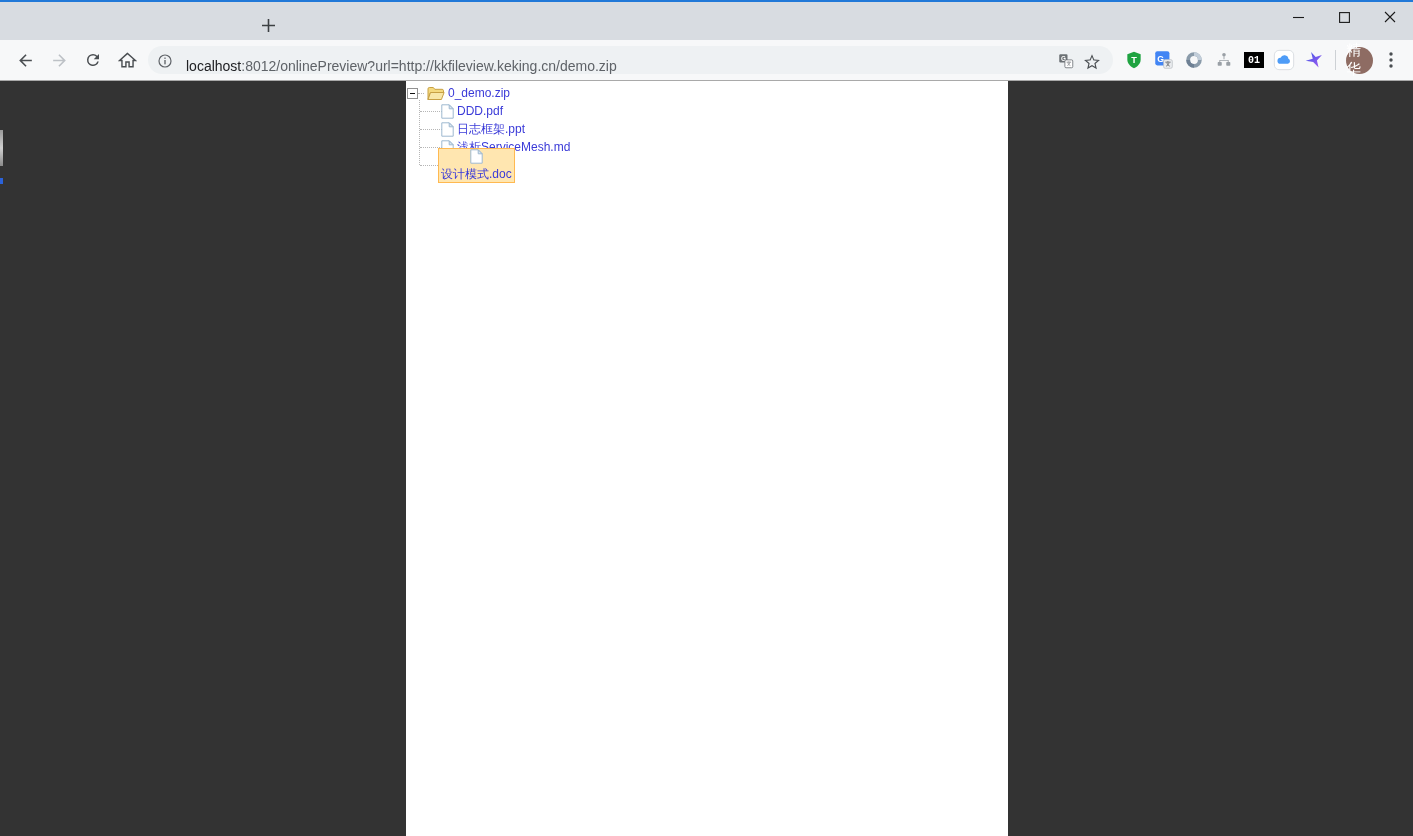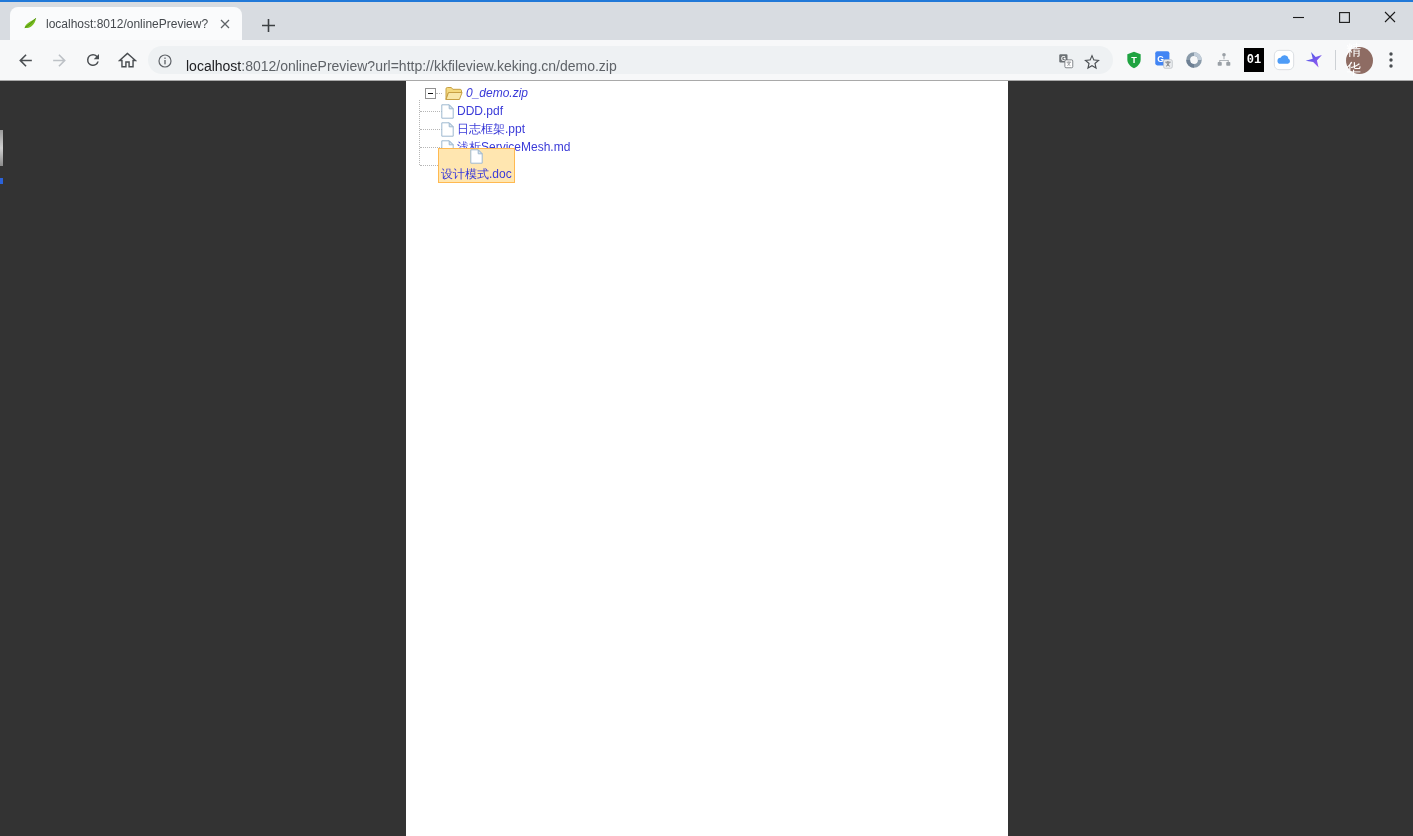--- a/index.html
+++ b/index.html
@@ -24,68 +24,54 @@
   
   .toolbar{position:absolute;left:0;top:40px;width:100%;height:41px;background:var(--toolbar-bg);
            border-bottom:1px solid #A9A9A9;display:flex;align-items:center;padding:0 8px;}
   .navbtn{width:34px;height:34px;display:flex;align-items:center;justify-content:center;border-radius:50%;flex:0 0 auto;}
   .omnibox{flex:1;height:28px;background:var(--omnibox-bg);border-radius:14px;margin:0 6px 0 4px;
            display:flex;align-items:flex-end;padding:0 8px 0 4px;min-width:0;}
   .url{flex:1;font-size:14px;color:#202124;white-space:nowrap;overflow:hidden;margin-left:8px;}
   .url .rest{color:#5F6368;}
   .pillbtn{width:26px;height:26px;display:flex;align-items:center;justify-content:center;border-radius:50%;flex:0 0 auto;}
   .extbtn{width:30px;height:34px;display:flex;align-items:center;justify-content:center;flex:0 0 auto;}
-  .badge01{width:20px;height:24px;background:#000;color:#fff;font-size:12px;font-weight:bold;
+  .badge01{width:20px;height:16px;background:#000;color:#fff;font-size:10px;font-weight:bold;
            display:flex;align-items:center;justify-content:center;font-family:"Liberation Mono","DejaVu Sans Mono",monospace;}
   .tooldivider{width:1px;height:20px;background:#CDD1D5;margin:0 6px;flex:0 0 auto;}
   .avatar{width:27px;height:27px;border-radius:50%;background:#8E6C63;color:#fff;font-size:15px;
           display:flex;align-items:center;justify-content:center;letter-spacing:0;flex:0 0 auto;margin:0 4px;}
   .kebab{width:28px;height:34px;display:flex;align-items:center;justify-content:center;flex:0 0 auto;}
   
   .content{position:absolute;left:0;top:81px;width:100%;height:755px;background:var(--content-bg);}
   .panel{position:absolute;left:406px;top:0;width:602px;height:100%;background:var(--panel-bg);}
   .edge-art1{position:absolute;left:0;top:49px;width:3px;height:36px;background:linear-gradient(#9a9a9a,#cfcfcf,#8a8a8a);}
   .edge-art2{position:absolute;left:0;top:97px;width:3px;height:6px;background:#2b62d9;}
   
   .tree{position:relative;width:100%;height:100%;font-size:12px;}
   .trow{position:absolute;height:17px;display:flex;align-items:center;}
-  .row-root{left:19px;top:4px;font-style:italic;}
+  .row-root{left:1px;top:4px;}
   .crow{left:32px;}
   .expander{width:11px;height:11px;border:1px solid #919191;background:#fff;position:relative;flex:0 0 auto;}
   .expander::before{content:"";position:absolute;left:2px;top:4px;width:5px;height:1px;background:#111;}
   .hdot{width:6px;height:1px;border-top:1px dotted #b6b6b6;flex:0 0 auto;}
   .vline{position:absolute;left:13px;top:19px;width:1px;height:65px;border-left:1px dotted #b6b6b6;}
   .stub{position:absolute;left:14px;width:26px;height:1px;border-top:1px dotted #b6b6b6;}
   .node-a{display:flex;align-items:center;gap:3px;padding:0 2px;border:1px solid transparent;
           color:var(--link-blue);text-decoration:none;line-height:15px;white-space:nowrap;cursor:pointer;}
   .node-a.selected{background:var(--selected-bg);border-color:var(--selected-border);flex-direction:column;}
   .ticon{flex:0 0 auto;display:block;}
   svg{display:block;}
 </style>
 <title>localhost:8012/onlinePreview?</title></head>
 <body>
 
 <div class="window">
   <div class="accent"></div>
 
   <div class="tabstrip">
-    <div class="tab">
-      <span class="ticon">
-        <svg width="16" height="16" viewBox="0 0 24 24">
-          <path d="M21 3c-.6 5.2-2.9 9.6-7.2 12.6-3.2 2.2-7 3.1-9.8 2.2.2-2 1.7-4.8 5.1-7.3C12.6 8 17.6 5.4 21 3z" fill="#77BC1F"></path>
-          <path d="M4.2 17.6C9.5 14.4 15 10.2 20.6 3.5" stroke="#4E8A12" stroke-width="1.3" fill="none"></path>
-        </svg>
-      </span>
-      <span class="tab-title">localhost:8012/onlinePreview?</span>
-      <span class="tab-close">
-        <svg width="10" height="10" viewBox="0 0 10 10">
-            <path d="M1 1l8 8M9 1l-8 8" stroke="#5F6368" stroke-width="1.3"></path>
-          </svg>
-      </span>
-    </div>
     <div class="newtab">
       <svg width="13" height="13" viewBox="0 0 13 13">
           <path d="M6.5 0v13M0 6.5h13" stroke="#3C4043" stroke-width="1.6"></path>
         </svg>
     </div>
     <div class="winctl">
       <div class="winbtn">
         <svg width="11" height="11" viewBox="0 0 11 11">
             <path d="M0 5.5h11" stroke="#1a1a1a" stroke-width="1.1"></path>
           </svg>

